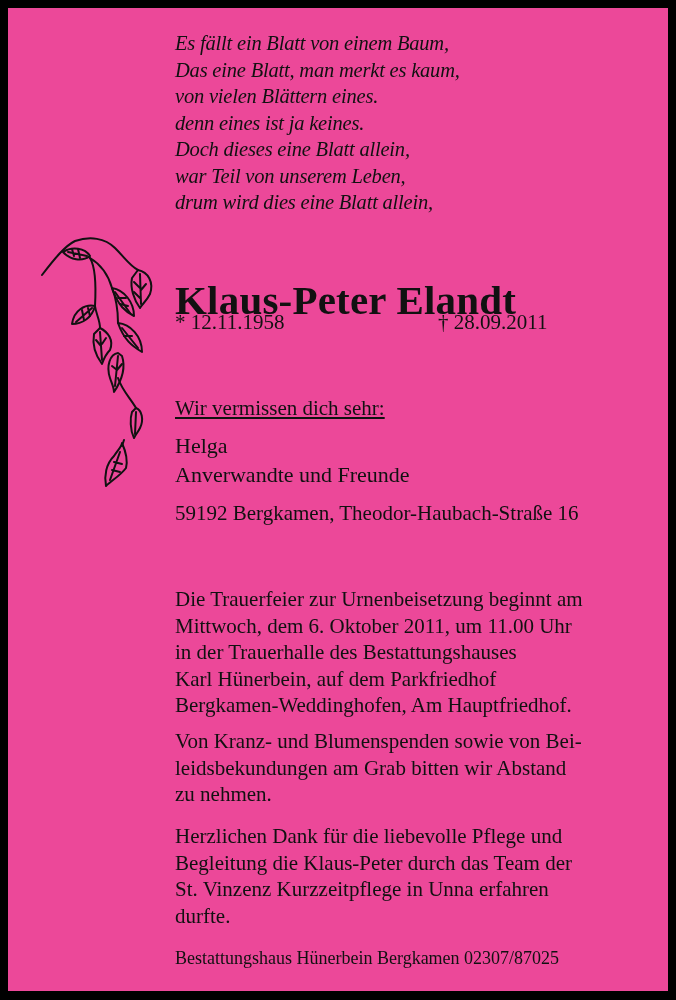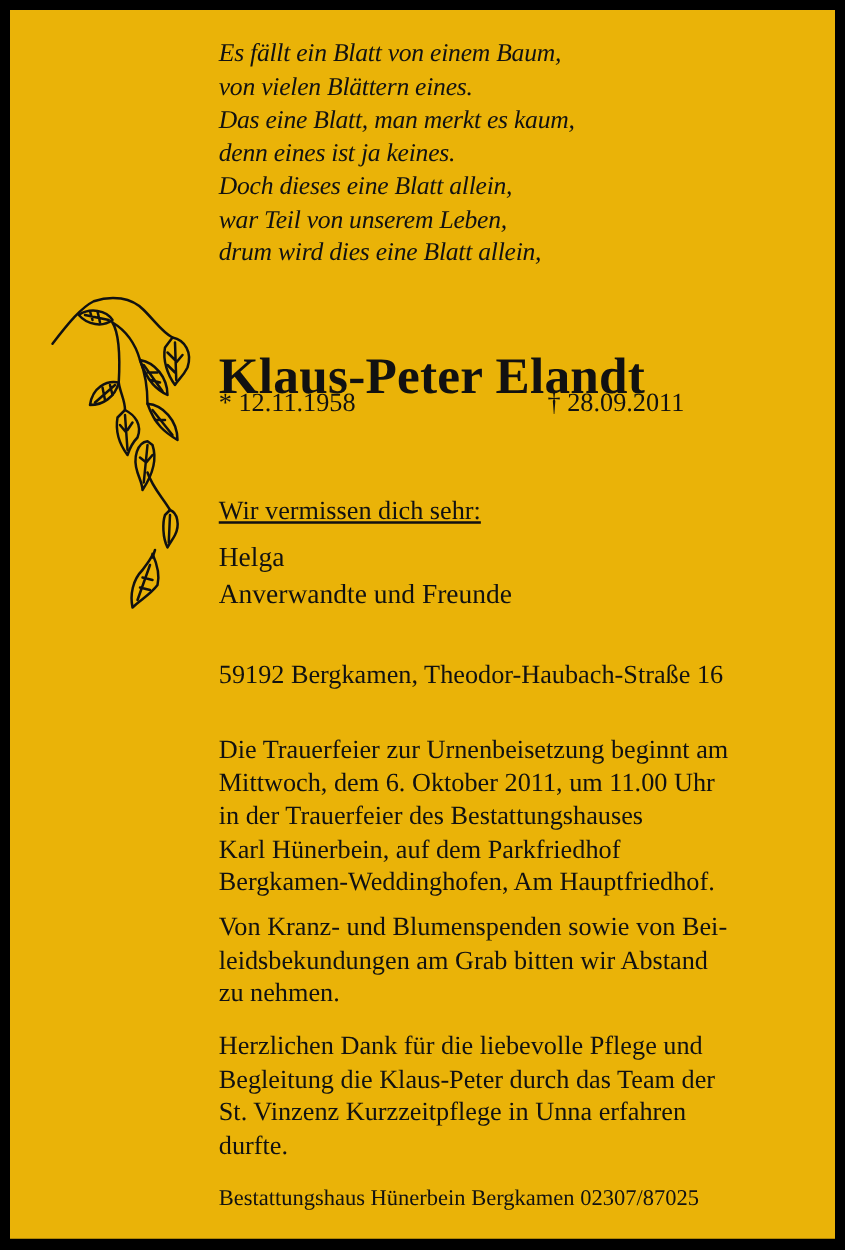--- a/index.html
+++ b/index.html
@@ -1,53 +1,53 @@
 <!DOCTYPE html>
 <html><head>
   <meta charset="utf-8">
   <style>
     html, body { margin: 0; padding: 0; }
     body { width: 676px; height: 1000px; background: #000; overflow: hidden; }
     .frame {
       position: absolute; left: 8px; top: 8px; width: 660px; height: 983px;
-      background: #eab308; color: #111;
+      background: #ec4899; color: #111;
       font-family: "Liberation Serif", "DejaVu Serif", serif;
     }
     .poem {
       position: absolute; left: 167px; top: 22px;
       font-style: italic; font-size: 20.5px; line-height: 26.5px;
       letter-spacing: -0.2px;
     }
     .poem div { white-space: nowrap; }
     .leaves { position: absolute; left: 22px; top: 220px; width: 150px; height: 270px; }
     .name {
       position: absolute; left: 167px; top: 268px;
       font-weight: bold; font-size: 41px; line-height: 48px; white-space: nowrap;
       letter-spacing: 0.2px;
     }
     .birth { position: absolute; left: 167px; top: 302px; font-size: 21px; white-space: nowrap; }
     .death { position: absolute; left: 430px; top: 302px; font-size: 21px; white-space: nowrap; }
     .body-text { font-size: 21px; line-height: 26.5px; white-space: nowrap; position: absolute; left: 167px; }
     .miss { top: 387px; text-decoration: underline; }
     .mourners { top: 423px; font-size: 22px; line-height: 29px; }
-    .address { top: 518px; text-align: center; }
+    .address { top: 492px; text-align: center; }
     .para1 { top: 578px; }
     .para2 { top: 720px; }
     .para3 { top: 815px; }
     .footer { position: absolute; left: 167px; top: 940px; font-size: 18px; white-space: nowrap; }
   </style>
 </head>
 <body>
 
 <div class="frame">
 
   <div class="poem">
     <div>Es fällt ein Blatt von einem Baum,</div>
+    <div>Das eine Blatt, man merkt es kaum,</div>
     <div>von vielen Blättern eines.</div>
-    <div>Das eine Blatt, man merkt es kaum,</div>
     <div>denn eines ist ja keines.</div>
     <div>Doch dieses eine Blatt allein,</div>
     <div>war Teil von unserem Leben,</div>
     <div>drum wird dies eine Blatt allein,</div>
   </div>
 
   <svg class="leaves" viewBox="0 0 150 270" fill="none" stroke="#111" stroke-width="2" stroke-linecap="round" stroke-linejoin="round">
 
     <path d="M12 47 C25 30 35 18 45 13 C60 8 75 10 85 20 C95 30 100 38 108 42"></path>
 
@@ -91,21 +91,21 @@
   <div class="body-text mourners">
     <div>Helga</div>
     <div>Anverwandte und Freunde</div>
   </div>
 
   <div class="body-text address">59192 Bergkamen, Theodor-Haubach-Straße 16</div>
 
   <div class="body-text para1">
     <div>Die Trauerfeier zur Urnenbeisetzung beginnt am</div>
     <div>Mittwoch, dem 6. Oktober 2011, um 11.00 Uhr</div>
-    <div>in der Trauerfeier des Bestattungshauses</div>
+    <div>in der Trauerhalle des Bestattungshauses</div>
     <div>Karl Hünerbein, auf dem Parkfriedhof</div>
     <div>Bergkamen-Weddinghofen, Am Hauptfriedhof.</div>
   </div>
 
   <div class="body-text para2">
     <div>Von Kranz- und Blumenspenden sowie von Bei-</div>
     <div>leidsbekundungen am Grab bitten wir Abstand</div>
     <div>zu nehmen.</div>
   </div>
 

